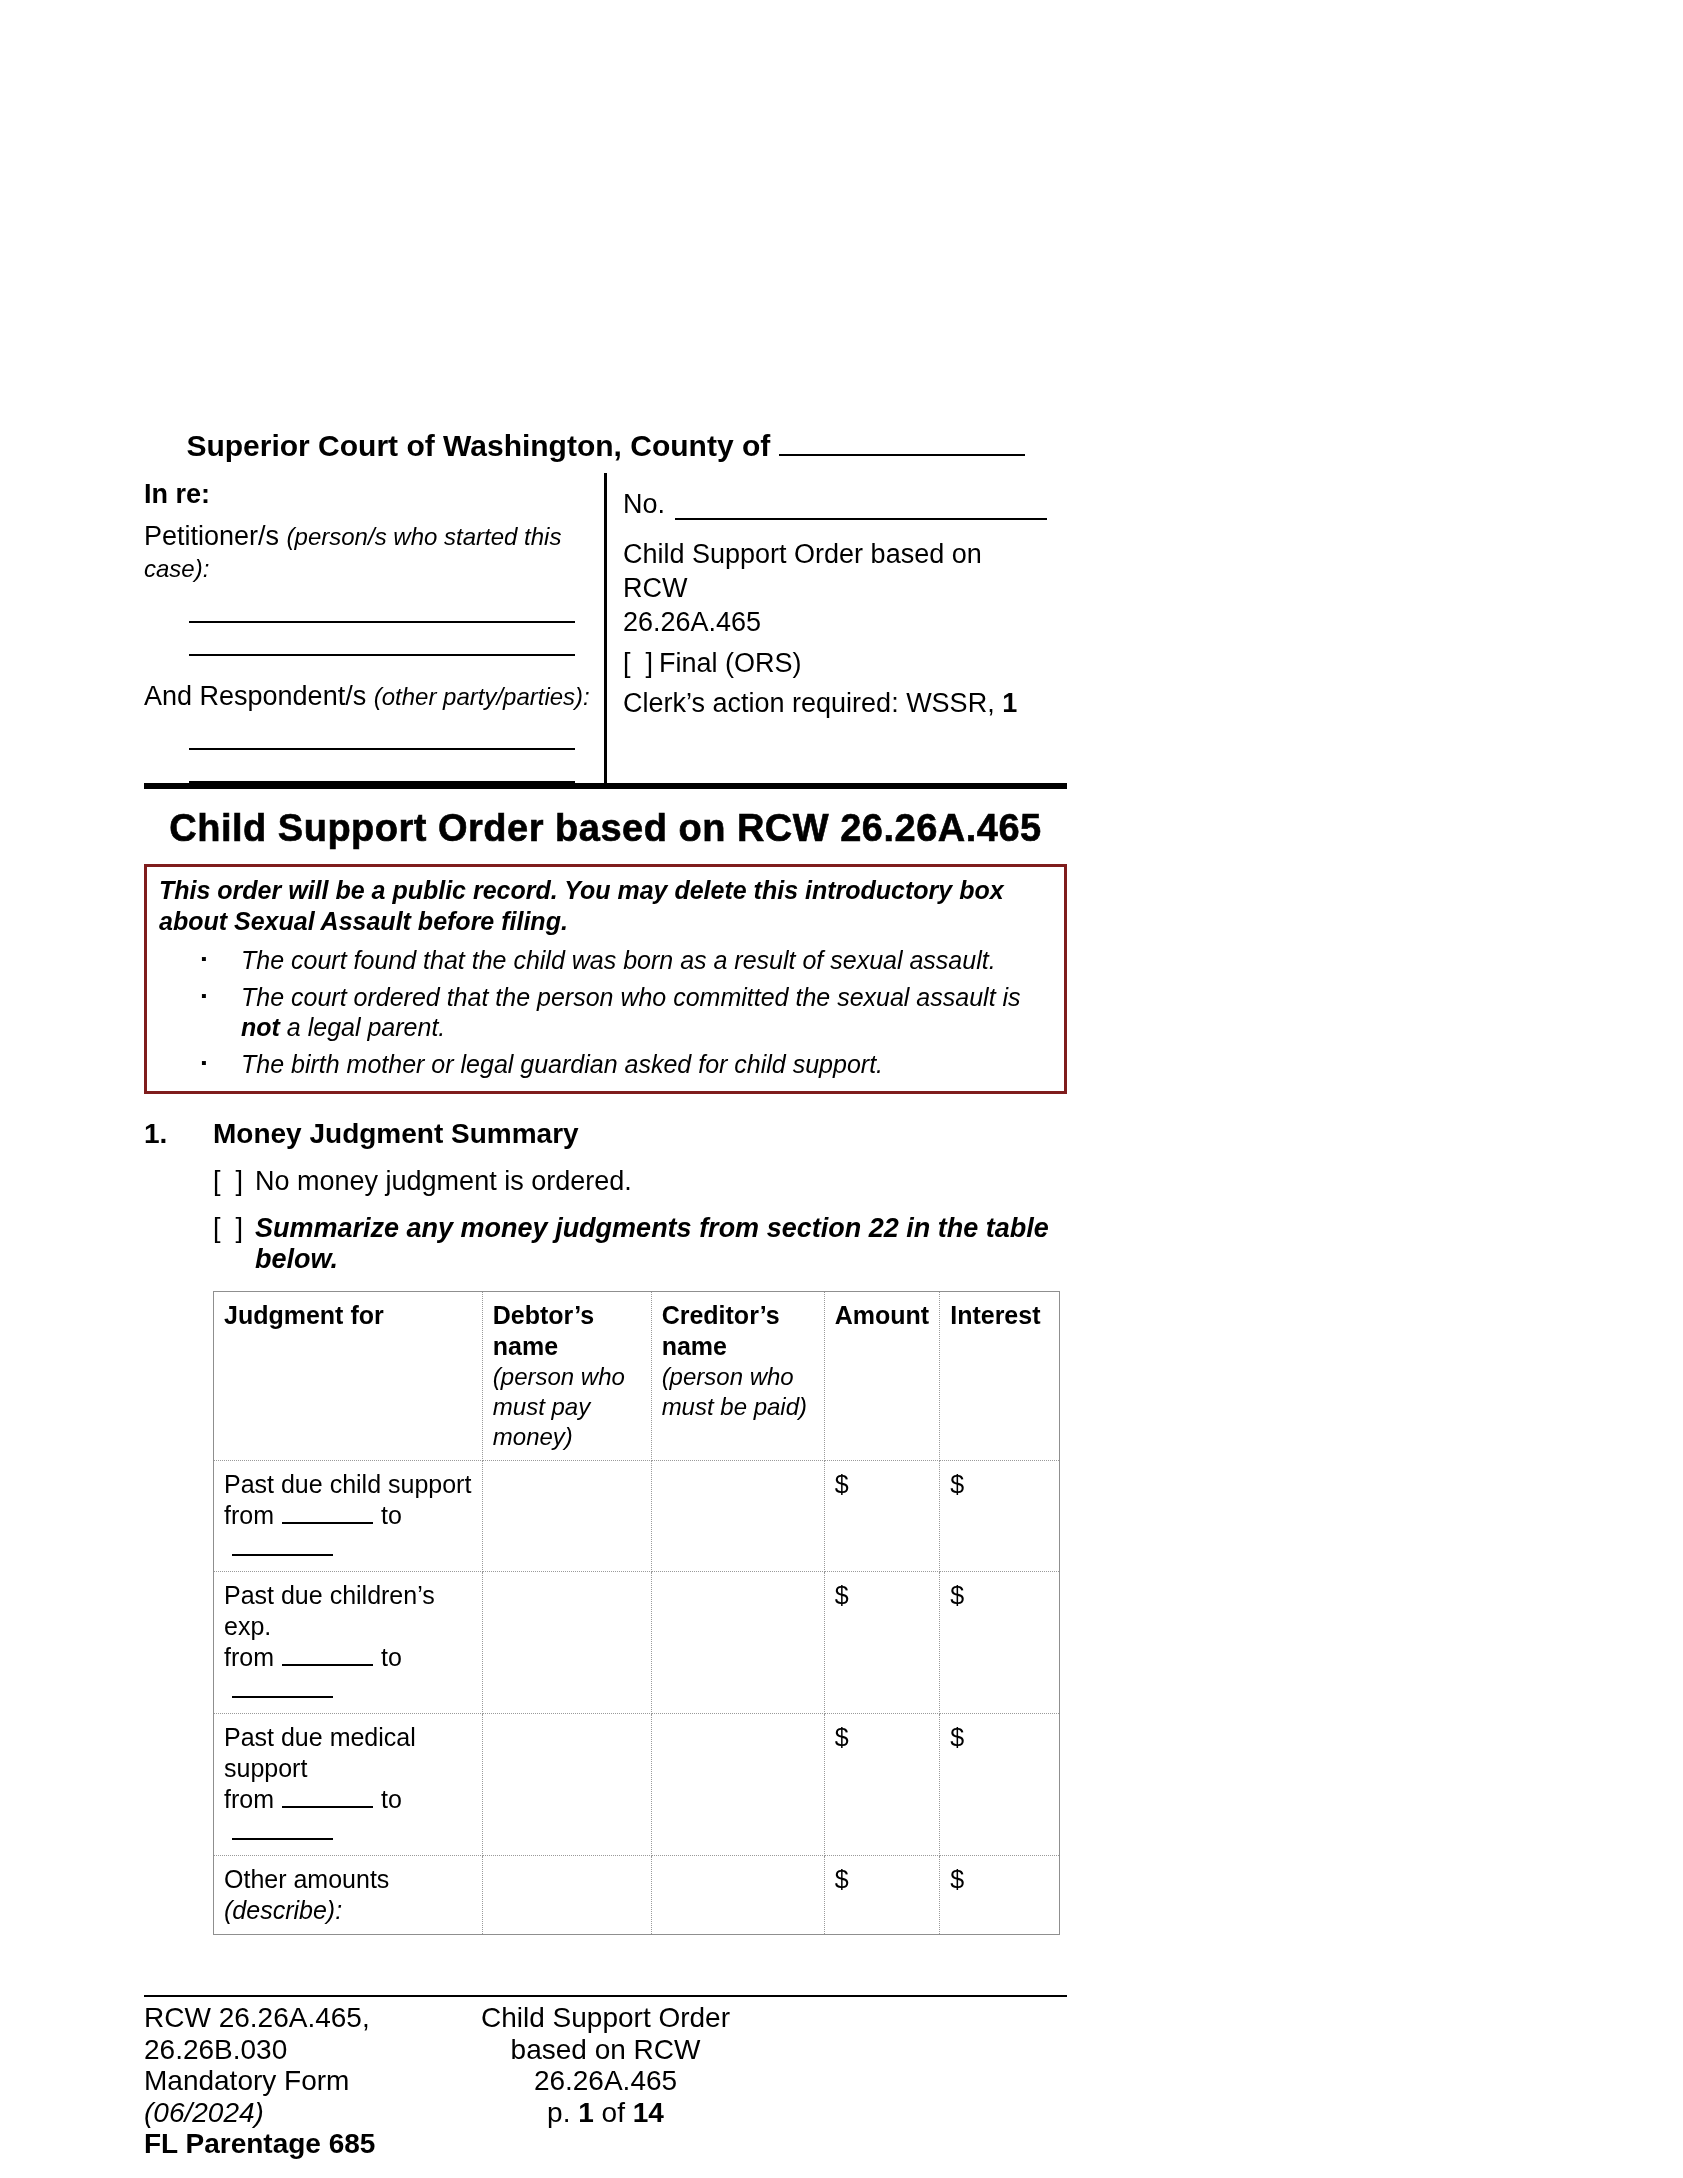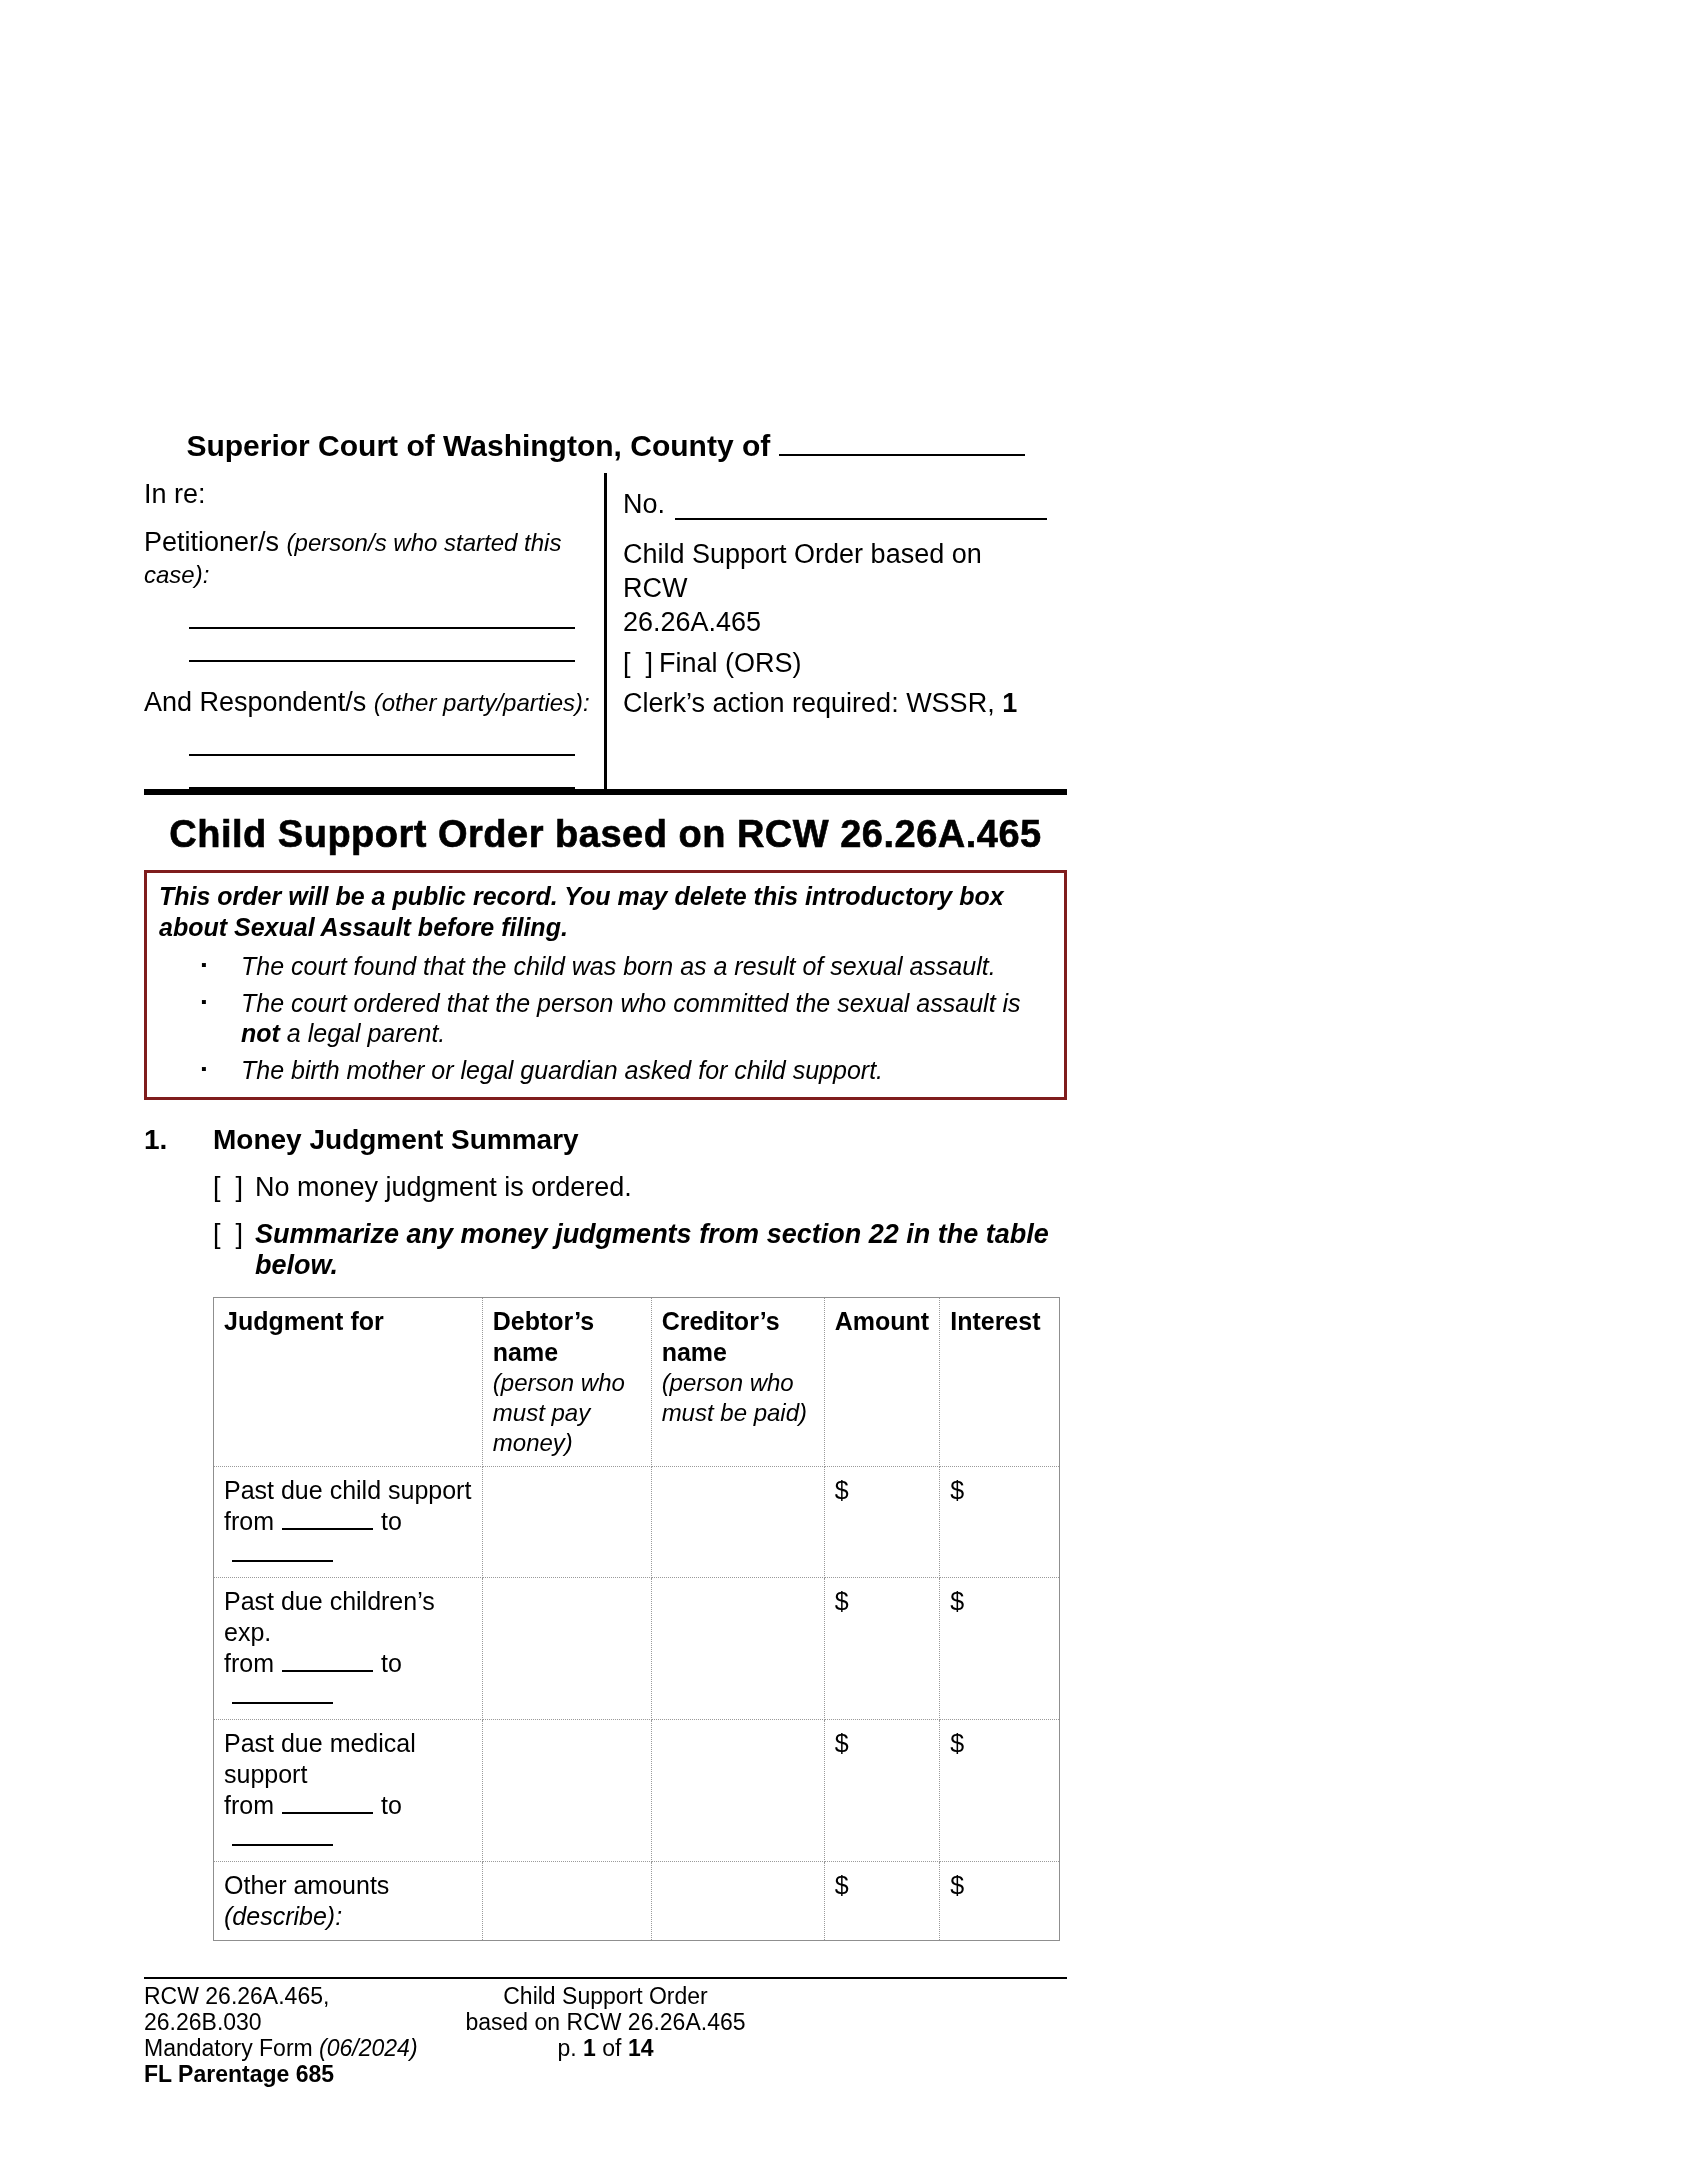--- a/index.html
+++ b/index.html
@@ -13,21 +13,21 @@
   
   .court-heading { text-align:center; font-weight:bold; font-size:30px; margin-bottom:10px; }
   .blank { display:inline-block; border-bottom:2px solid #000; height:1em; vertical-align:baseline; }
   .county-blank { width:246px; }
 
   .caption { display:flex; border-bottom:6px solid #000; min-height:255px; }
   .caption-left { width:460px; padding-top:6px; }
   .caption-divider { width:3px; background:#000; }
   .caption-right { flex:1; padding:16px 20px 0 16px; }
 
-  .in-re { margin-bottom:16px; }
+  .in-re { margin-bottom:10px;font-weight:bold; }
   .party-label { line-height:1.2; }
   .hint { font-style:italic; font-size:24px; }
   .blank-line { margin-left:45px; width:386px; border-bottom:2px solid #000; }
   .bl-a { height:38px; }
   .bl-b { height:33px; }
   .resp-label { margin-top:24px; }
 
   .no-line { display:flex; align-items:flex-end; }
   .no-blank { flex:1; border-bottom:2px solid #000; height:1em; margin-left:10px; }
   .order-type { margin-top:18px; line-height:1.25; }
@@ -68,22 +68,22 @@
   .th-hint { display:block; font-weight:normal; font-style:italic; font-size:24px; }
   .row-h { height:57px; }
   .row-h-last { height:63px; }
   .uline { display:inline-block; border-bottom:2px solid #000; height:0.9em; }
   .ul-a { width:91px; margin:0 8px; }
   .ul-b { width:101px; margin-left:8px; }
   .ital { font-style:italic; }
 
   
   .footer {
-    margin-top:36px; border-top:2px solid #000; padding-top:5px;
-    display:flex; font-size:23px; line-height:1.12;
+    margin-top:60px; border-top:2px solid #000; padding-top:5px;
+    display:flex; font-size:28px; line-height:1.12;
   }
   .footer-col { flex:1; }
   .footer-center { text-align:center; }
   .fw-b { font-weight:bold; }
 </style>
 </head>
 <body>
 
 <div class="page">
   <div class="content">

